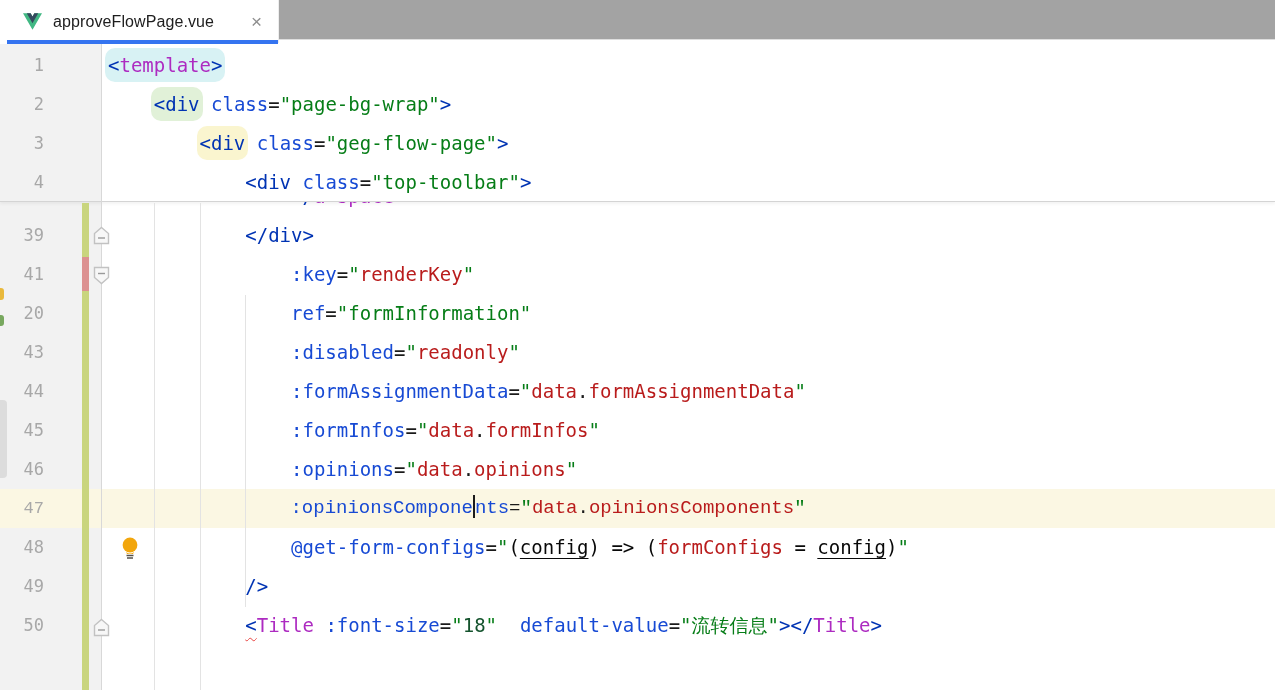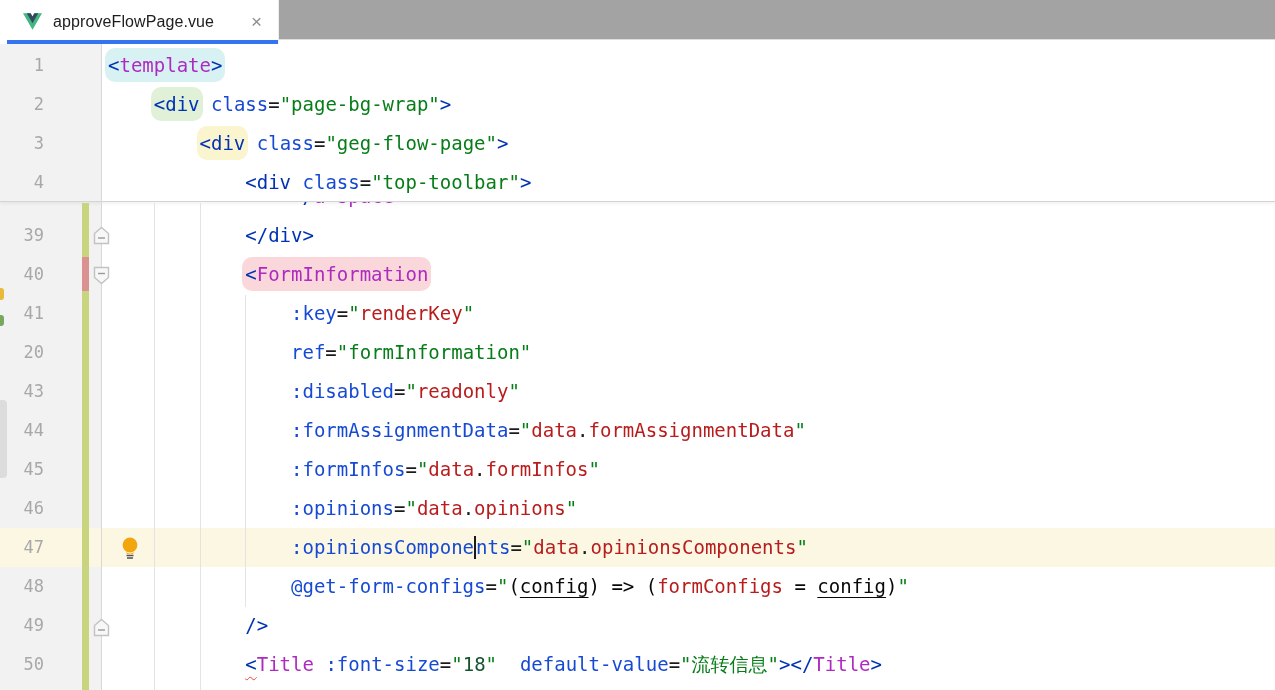--- a/index.html
+++ b/index.html
@@ -27,21 +27,21 @@
   .g12 { left:245px; top:295px; height:312px; }
   .change-strip { position:absolute; left:82px; top:203px; width:7px; height:487px; background:#c9d57e; z-index:4; }
   .change-del { position:absolute; left:82px; top:257px; width:7px; height:34px; background:#dc9191; z-index:4; }
 
   
   .rows { position:absolute; left:0; width:1275px; z-index:3; }
   .sticky { top:44px; height:158px; padding-top:2px; border-bottom:1px solid #d4d4d4; box-shadow:0 2px 3px rgba(0,0,0,.05); background:transparent; }
   .main { top:202px; height:487px; }
   .row { display:flex; height:39px; line-height:39px; white-space:pre;
     font-family:"DejaVu Sans Mono","Liberation Mono",monospace; font-size:19px; color:#080808; }
-  .row.caret-row { background:#fbf7e3; }
+  .row.caret-row { background:#fbf7e3;font-family:Liberation Mono, monospace; }
   .ln { width:44px; flex:none; text-align:right; color:#a8a8a8; font-size:17px; }
   .code { margin-left:64px; }
   .clip { height:14px; overflow:hidden; position:relative; }
   .clip .row { margin-top:-25px; }
 
   
   .tk-tag  { color:#0033b3; }
   .tk-comp { color:#ad2bc1; }
   .tk-attr { color:#174ad4; }
   .tk-eq   { color:#1a1a1a; }
@@ -94,21 +94,20 @@
       <div class="row"><span class="ln">1</span><span class="code"><span class="hl hl-cyan"><span class="tk-tag">&lt;</span><span class="tk-comp">template</span><span class="tk-tag">&gt;</span></span></span></div>
       <div class="row"><span class="ln">2</span><span class="code">    <span class="hl hl-green"><span class="tk-tag">&lt;</span><span class="tk-tag">div</span></span><span class="tk-plain"> </span><span class="tk-attr">class</span><span class="tk-eq">=</span><span class="tk-str">"page-bg-wrap"</span><span class="tk-tag">&gt;</span></span></div>
       <div class="row"><span class="ln">3</span><span class="code">        <span class="hl hl-yellow"><span class="tk-tag">&lt;</span><span class="tk-tag">div</span></span><span class="tk-plain"> </span><span class="tk-attr">class</span><span class="tk-eq">=</span><span class="tk-str">"geg-flow-page"</span><span class="tk-tag">&gt;</span></span></div>
       <div class="row"><span class="ln">4</span><span class="code">            <span class="tk-tag">&lt;</span><span class="tk-tag">div</span><span class="tk-plain"> </span><span class="tk-attr">class</span><span class="tk-eq">=</span><span class="tk-str">"top-toolbar"</span><span class="tk-tag">&gt;</span></span></div>
     </div>
   <div class="rows main" id="main-rows">
       <div class="clip">
         <div class="row"><span class="ln"></span><span class="code">                <span class="tk-tag">&lt;/</span><span class="tk-comp">a-space</span><span class="tk-tag">&gt;</span></span></div>
       </div>
       <div class="row"><span class="ln">39</span><span class="code">            <span class="tk-tag">&lt;/</span><span class="tk-tag">div</span><span class="tk-tag">&gt;</span></span></div>
-      <div class="row"><span class="ln">40</span><span class="code">            <span class="hl hl-pink"><span class="tk-tag">&lt;</span><span class="tk-comp">FormInformation</span></span></span></div>
       <div class="row"><span class="ln">41</span><span class="code">                <span class="tk-attr">:key</span><span class="tk-eq">=</span><span class="tk-str">"</span><span class="tk-expr">renderKey</span><span class="tk-str">"</span></span></div>
       <div class="row"><span class="ln">20</span><span class="code">                <span class="tk-attr">ref</span><span class="tk-eq">=</span><span class="tk-str">"formInformation"</span></span></div>
       <div class="row"><span class="ln">43</span><span class="code">                <span class="tk-attr">:disabled</span><span class="tk-eq">=</span><span class="tk-str">"</span><span class="tk-expr">readonly</span><span class="tk-str">"</span></span></div>
       <div class="row"><span class="ln">44</span><span class="code">                <span class="tk-attr">:formAssignmentData</span><span class="tk-eq">=</span><span class="tk-str">"</span><span class="tk-expr">data</span><span class="tk-dot">.</span><span class="tk-expr">formAssignmentData</span><span class="tk-str">"</span></span></div>
       <div class="row"><span class="ln">45</span><span class="code">                <span class="tk-attr">:formInfos</span><span class="tk-eq">=</span><span class="tk-str">"</span><span class="tk-expr">data</span><span class="tk-dot">.</span><span class="tk-expr">formInfos</span><span class="tk-str">"</span></span></div>
       <div class="row"><span class="ln">46</span><span class="code">                <span class="tk-attr">:opinions</span><span class="tk-eq">=</span><span class="tk-str">"</span><span class="tk-expr">data</span><span class="tk-dot">.</span><span class="tk-expr">opinions</span><span class="tk-str">"</span></span></div>
       <div class="row caret-row"><span class="ln">47</span><span class="code">                <span class="tk-attr">:opinionsCompone</span><span class="caret"></span><span class="tk-attr">nts</span><span class="tk-eq">=</span><span class="tk-str">"</span><span class="tk-expr">data</span><span class="tk-dot">.</span><span class="tk-expr">opinionsComponents</span><span class="tk-str">"</span></span></div>
       <div class="row"><span class="ln">48</span><span class="code">                <span class="tk-attr">@get-form-configs</span><span class="tk-eq">=</span><span class="tk-str">"</span><span class="tk-plain">(</span><span class="tk-param">config</span><span class="tk-plain">) =&gt; (</span><span class="tk-expr">formConfigs</span><span class="tk-plain"> = </span><span class="tk-param">config</span><span class="tk-plain">)</span><span class="tk-str">"</span></span></div>
       <div class="row"><span class="ln">49</span><span class="code">            <span class="tk-tag">/&gt;</span></span></div>
       <div class="row"><span class="ln">50</span><span class="code">            <span class="tk-tag wavy">&lt;</span><span class="tk-comp">Title</span><span class="tk-plain"> </span><span class="tk-attr">:font-size</span><span class="tk-eq">=</span><span class="tk-str">"</span><span class="tk-num">18</span><span class="tk-str">"</span><span class="tk-plain">  </span><span class="tk-attr">default-value</span><span class="tk-eq">=</span><span class="tk-str">"流转信息"</span><span class="tk-tag">&gt;</span><span class="tk-tag">&lt;/</span><span class="tk-comp">Title</span><span class="tk-tag">&gt;</span></span></div>

